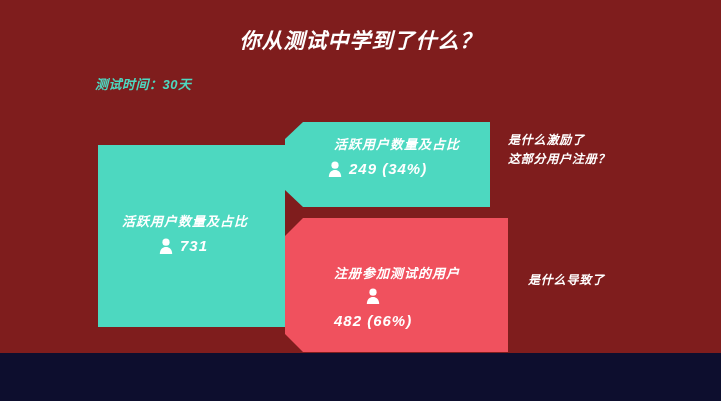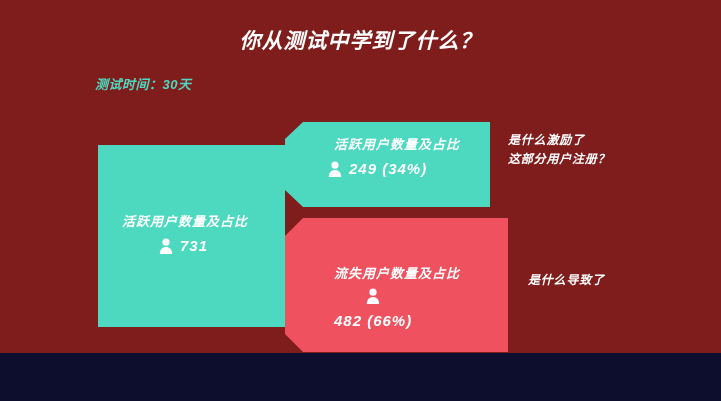--- a/index.html
+++ b/index.html
@@ -140,21 +140,21 @@
 
   <div class="shape-label" id="act-label">活跃用户数量及占比</div>
   <div class="shape-value" id="act-value">
     <svg class="person-icon" viewBox="0 0 14 16">
       <circle cx="7" cy="4.2" r="3.6" fill="#ffffff"></circle>
       <path d="M0.8 16 C0.8 11.4 3.6 9 7 9 C10.4 9 13.2 11.4 13.2 16 Z" fill="#ffffff"></path>
     </svg>
     <span>249 (34%)</span>
   </div>
 
-  <div class="shape-label" id="chn-label">流失用户数量及占比</div>
+  <div class="shape-label" id="chn-label">注册参加测试的用户</div>
   <div class="shape-value" id="chn-value">
     <svg class="person-icon" viewBox="0 0 14 16">
       <circle cx="7" cy="4.2" r="3.6" fill="#ffffff"></circle>
       <path d="M0.8 16 C0.8 11.4 3.6 9 7 9 C10.4 9 13.2 11.4 13.2 16 Z" fill="#ffffff"></path>
     </svg>
     <span>482 (66%)</span>
   </div>
 
   <div class="annotation" id="note-active">
     <span>是什么激励了</span>

